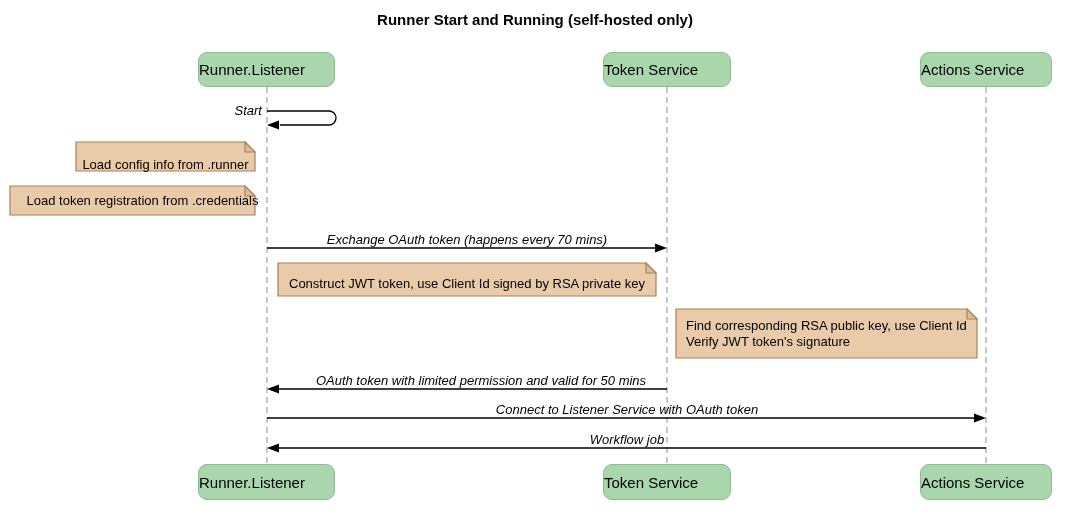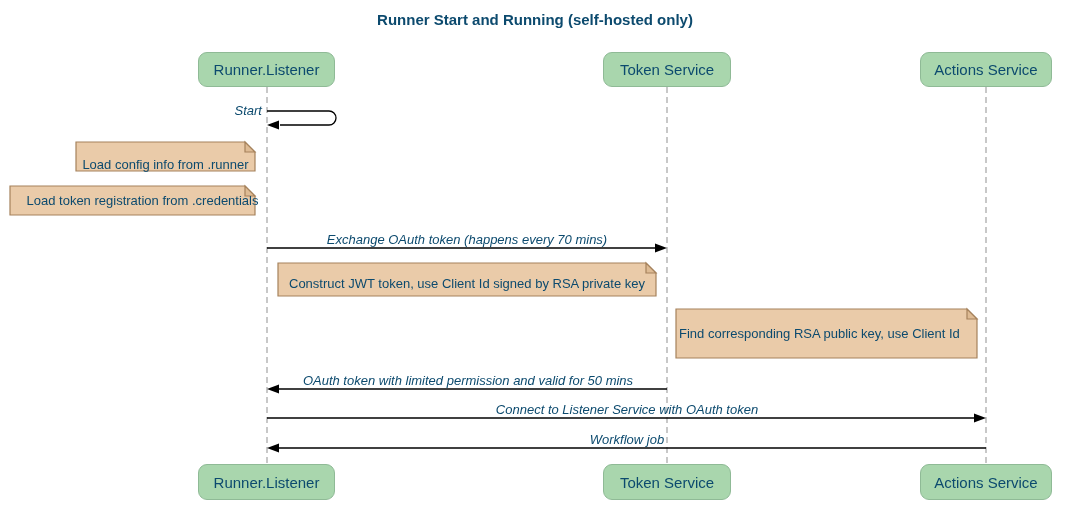--- a/index.html
+++ b/index.html
@@ -1,31 +1,31 @@
 <!DOCTYPE html>
 <html><head>
 <meta charset="utf-8">
 <style>
   html, body { margin:0; padding:0; background:#ffffff; }
   .diagram {
     position:relative;
     width:1070px; height:525px;
     background:#ffffff;
     font-family:"Liberation Sans", sans-serif;
-    color:#0c4a6e;
+    color:#000000;
     overflow:hidden;
   }
   .title {
     position:absolute; left:0; top:11px; width:100%;
     text-align:center; font-weight:bold; font-size:15px;
   }
   .canvas { position:absolute; left:0; top:0; }
   .participant {
     position:absolute;
-    display:flex; align-items:center; justify-content:center;
+    display:flex; align-items:center; justify-content:flex-start;
     background:#A9D6AD;
     border:1px solid #8FBA96;
     border-radius:9px;
     font-size:15px;
     box-sizing:border-box;
   }
   .msg-label {
     position:absolute;
     font-size:13px; white-space:nowrap;
     transform:translateX(-50%);
@@ -33,21 +33,21 @@
   }
   .msg-label.align-right { transform:none; text-align:right; }
   .note-text {
     position:absolute;
     display:flex; align-items:center; justify-content:center;
     font-size:13px; text-align:center;
     box-sizing:border-box;
   }
   .note-text.multiline {
     flex-direction:column; align-items:flex-start; justify-content:center;
-    padding-left:3px; text-align:left; line-height:16px;
+    padding-left:10px; text-align:left; line-height:16px;
   }
 </style>
 </head>
 <body>
 
 <div class="diagram">
 
   <div class="title">Runner Start and Running (self-hosted only)</div>
 
   <svg class="canvas" width="1070" height="525" viewBox="0 0 1070 525">
@@ -119,24 +119,25 @@
   </div>
   <div class="participant" style="left:603px; top:464px; width:128px; height:36px;">
     <span>Token Service</span>
   </div>
   <div class="participant" style="left:920px; top:464px; width:132px; height:36px;">
     <span>Actions Service</span>
   </div>
 
   <div class="msg-label align-right" style="right:808px; top:103px;">Start</div>
   <div class="msg-label" style="left:467px; top:232px;">Exchange OAuth token (happens every 70 mins)</div>
-  <div class="msg-label" style="left:468px; top:373px;">OAuth token with limited permission and valid for 50 mins</div>
+  <div class="msg-label" style="left:481px; top:373px;">OAuth token with limited permission and valid for 50 mins</div>
   <div class="msg-label" style="left:627px; top:402px;">Connect to Listener Service with OAuth token</div>
   <div class="msg-label" style="left:627px; top:432px;">Workflow job</div>
 
   <div class="note-text" style="left:76px; top:142px; width:179px; height:45px;">Load config info from .runner</div>
   <div class="note-text" style="left:20px; top:186px; width:245px; height:29px;">Load token registration from .credentials</div>
   <div class="note-text" style="left:278px; top:263px; width:378px; height:41px;">Construct JWT token, use Client Id signed by RSA private key</div>
   <div class="note-text multiline" style="left:676px; top:309px; width:301px; height:49px;">
     <span>Find corresponding RSA public key, use Client Id</span>
+    <span>Verify JWT token's signature</span>
   </div>
 
 </div>
 
 </body></html>

